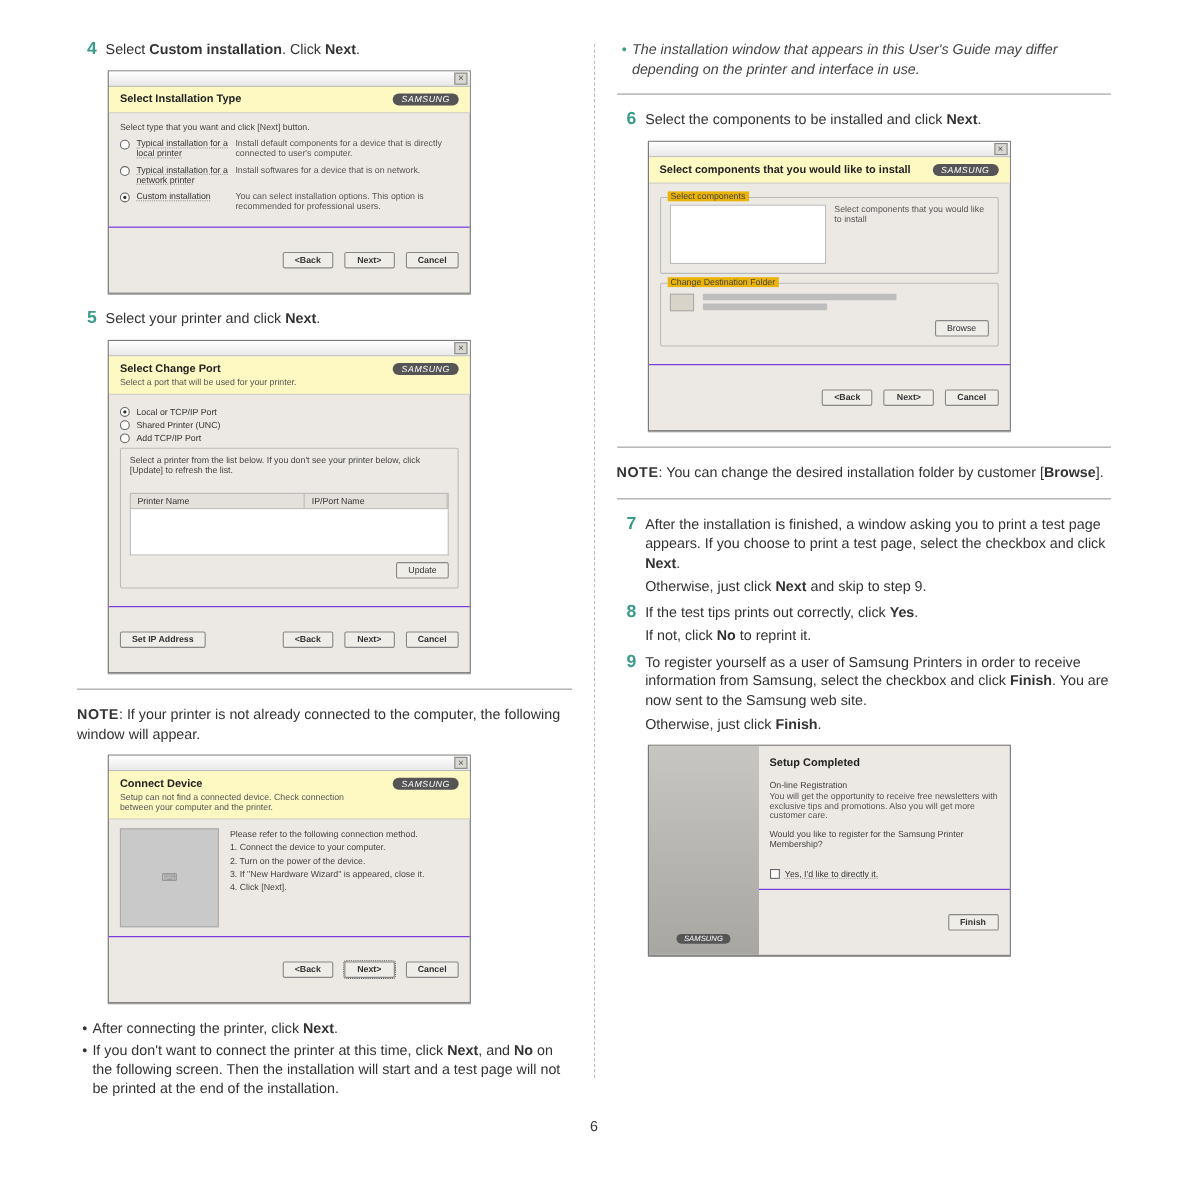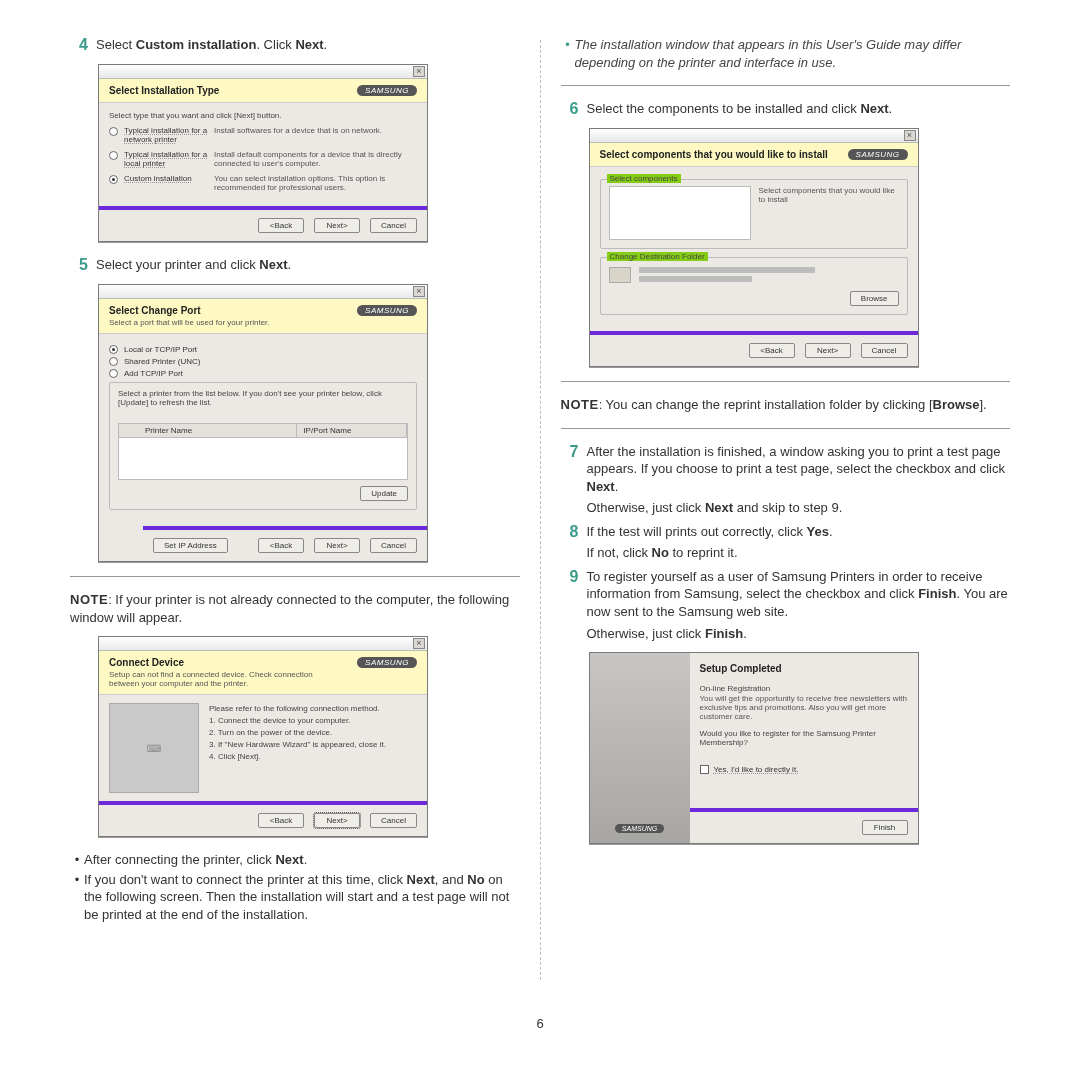--- a/index.html
+++ b/index.html
@@ -100,34 +100,34 @@
     background:#555; color:#fff; border-radius:10px;
     padding:1px 8px; font-size:8px; font-style:italic; letter-spacing:.5px;
   }
   .dlg-body { padding: 8px 10px; }
   .dlg-row { display:flex; align-items:flex-start; margin:6px 0; }
   .radio { width:9px; height:9px; border-radius:50%; border:1px solid #666; background:#fff; margin:1px 6px 0 0; flex-shrink:0; position:relative;}
   .radio.sel::after { content:""; position:absolute; inset:2px; border-radius:50%; background:#333;}
   .opt-label { width:90px; font-size:8px; color:#333; text-decoration: underline dotted #999; flex-shrink:0;}
   .opt-desc { font-size:8px; color:#555; flex:1;}
   .dlg-buttons {
-    padding:8px 10px; border-top:4px solid #6d28d9;
-    display:flex; justify-content:flex-end; gap:10px;
+    padding:22px 10px; border-top:1px solid #6d28d9;
+    display:flex; justify-content:flex-end; gap:10px;font-weight:bold;
   }
   .btn {
     min-width:46px; padding:2px 10px;
     background:#efede8; border:1px solid #888;
     font-size:8px; color:#333; text-align:center;
     border-radius:2px;
   }
   .groupbox {
     border:1px solid #bbb; border-radius:2px; padding:6px 8px 8px 8px; margin:4px 0 8px 0;
     position:relative;
   }
-  .groupbox .legend { position:absolute; top:-6px; left:6px; background:#84cc16; padding:0 3px; font-size:8px; color:#444;}
+  .groupbox .legend { position:absolute; top:-6px; left:6px; background:#eab308; padding:0 3px; font-size:8px; color:#444;}
   .list-head {
     display:flex; background:#e4e1dc; border:1px solid #bbb;
   }
   .list-head > div { padding:2px 6px; font-size:8px; color:#333; border-right:1px solid #bbb;}
   .list-body { height:42px; background:#fff; border:1px solid #bbb; border-top:0;}
   .small-row { display:flex; align-items:center; margin:2px 0; font-size:8px; color:#333;}
   .chk { width:9px;height:9px;border:1px solid #666;background:#fff;margin-right:5px;flex-shrink:0;}
   .illus {
     width:90px; height:90px; background:#c9c9c9; border:1px solid #aaa;
     display:flex; align-items:center; justify-content:center; color:#888; font-size:10px;
@@ -161,27 +161,27 @@
         <div class="dlg-close">×</div>
       </div>
       <div class="dlg-header">
         <div class="dlg-title">Select Installation Type</div>
         <div class="brand-pill">SAMSUNG</div>
       </div>
       <div class="dlg-body">
         <div style="font-size:8px;color:#444;margin-bottom:6px;">Select type that you want and click [Next] button.</div>
         <div class="dlg-row">
           <div class="radio"></div>
+          <div class="opt-label">Typical installation for a local printer</div>
+          <div class="opt-desc">Install default components for a device that is directly connected to user's computer.</div>
+        </div>
+        <div class="dlg-row">
+          <div class="radio"></div>
           <div class="opt-label">Typical installation for a network printer</div>
           <div class="opt-desc">Install softwares for a device that is on network.</div>
-        </div>
-        <div class="dlg-row">
-          <div class="radio"></div>
-          <div class="opt-label">Typical installation for a local printer</div>
-          <div class="opt-desc">Install default components for a device that is directly connected to user's computer.</div>
         </div>
         <div class="dlg-row">
           <div class="radio sel"></div>
           <div class="opt-label">Custom installation</div>
           <div class="opt-desc">You can select installation options. This option is recommended for professional users.</div>
         </div>
       </div>
       <div class="dlg-buttons">
         <div class="btn">&lt;Back</div>
         <div class="btn">Next&gt;</div>
@@ -214,30 +214,30 @@
             <div class="radio"></div>
             <span>Shared Printer (UNC)</span>
           </div>
         <div class="small-row">
             <div class="radio"></div>
             <span>Add TCP/IP Port</span>
           </div>
         <div class="groupbox">
           <div style="font-size:8px;color:#444;margin-bottom:16px;">Select a printer from the list below. If you don't see your printer below, click [Update] to refresh the list.</div>
           <div class="list-head">
-            <div style="width:55%;margin-left:20px;">Printer Name</div>
+            <div style="width:55%;">Printer Name</div>
             <div style="flex:1;">IP/Port Name</div>
           </div>
           <div class="list-body"></div>
           <div style="display:flex;justify-content:flex-end;margin-top:6px;">
             <div class="btn">Update</div>
           </div>
         </div>
       </div>
-      <div class="dlg-buttons" style="justify-content:space-between;margin-left:44px;">
+      <div class="dlg-buttons" style="justify-content:space-between;">
         <div class="btn" style="min-width:70px;">Set IP Address</div>
         <div style="display:flex;gap:10px;">
           <div class="btn">&lt;Back</div>
           <div class="btn">Next&gt;</div>
           <div class="btn">Cancel</div>
         </div>
       </div>
     </div>
 
     <hr class="hr">
@@ -329,36 +329,36 @@
       </div>
       <div class="dlg-buttons">
         <div class="btn">&lt;Back</div>
         <div class="btn">Next&gt;</div>
         <div class="btn">Cancel</div>
       </div>
     </div>
 
     <hr class="hr">
     <div class="note-line">
-      <b><span class="sc">NOTE</span></b><span>: You can change the reprint installation folder by clicking [</span><b>Browse</b><span>].</span>
+      <b><span class="sc">NOTE</span></b><span>: You can change the desired installation folder by customer [</span><b>Browse</b><span>].</span>
     </div>
     <hr class="hr">
 
     <div class="step">
       <div class="step-num">7</div>
       <div class="step-body">
         <span>After the installation is finished, a window asking you to print a test page appears. If you choose to print a test page, select the checkbox and click </span><b>Next</b><span>.</span>
         <div class="sub"><span>Otherwise, just click </span><b>Next</b><span> and skip to step 9.</span></div>
       </div>
     </div>
 
     <div class="step">
       <div class="step-num">8</div>
       <div class="step-body">
-        <span>If the test will prints out correctly, click </span><b>Yes</b><span>.</span>
+        <span>If the test tips prints out correctly, click </span><b>Yes</b><span>.</span>
         <div class="sub"><span>If not, click </span><b>No</b><span> to reprint it.</span></div>
       </div>
     </div>
 
     <div class="step">
       <div class="step-num">9</div>
       <div class="step-body">
         <span>To register yourself as a user of Samsung Printers in order to receive information from Samsung, select the checkbox and click </span><b>Finish</b><span>. You are now sent to the Samsung web site.</span>
         <div class="sub"><span>Otherwise, just click </span><b>Finish</b><span>.</span></div>
       </div>

